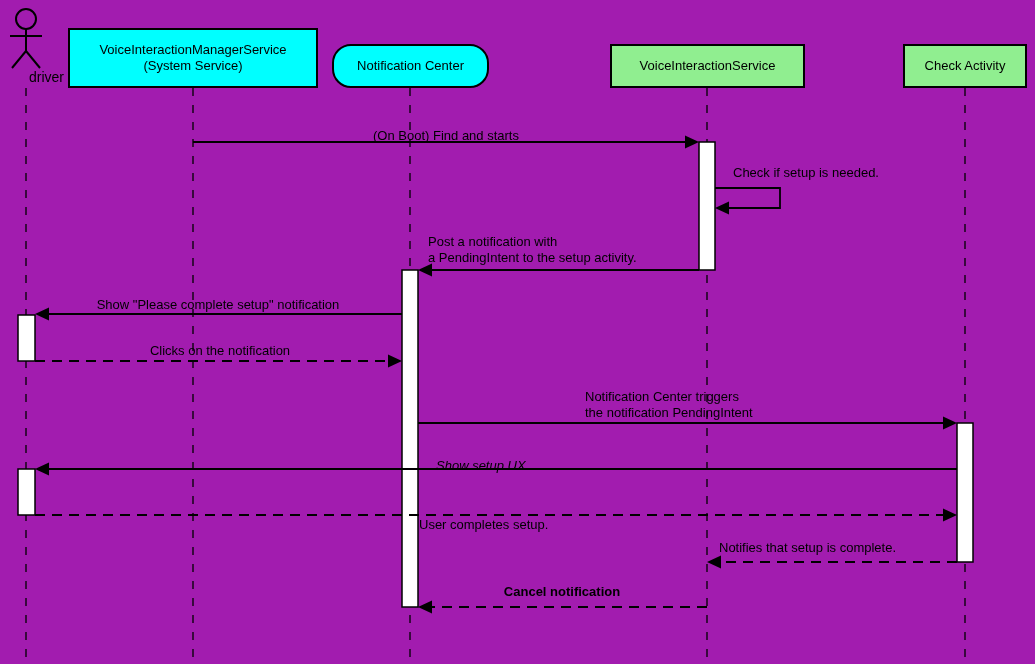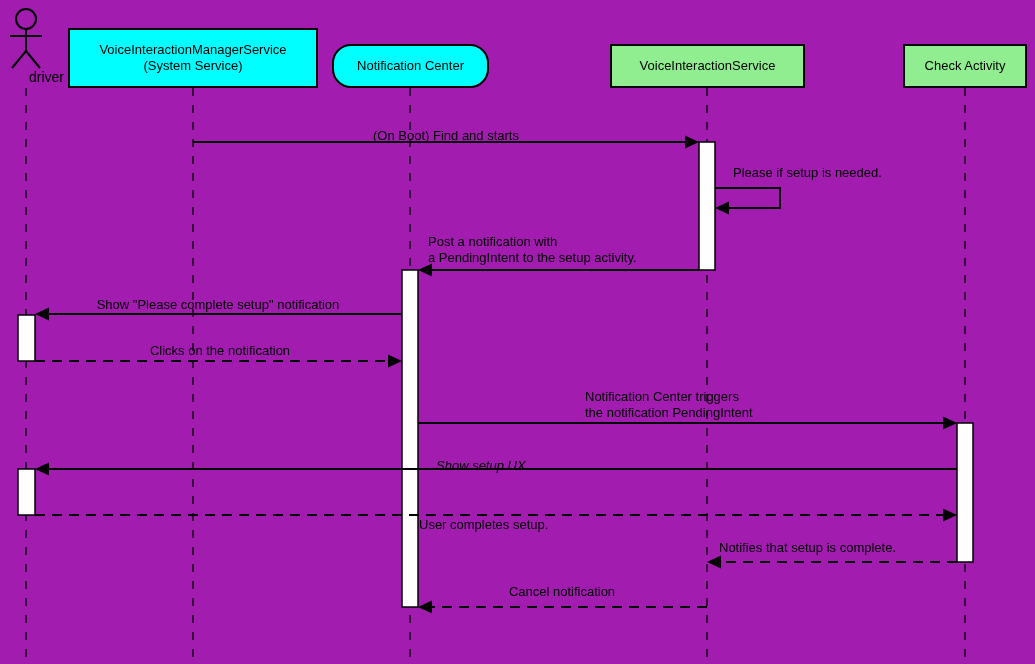--- a/index.html
+++ b/index.html
@@ -139,33 +139,33 @@
   <div class="pbox" style="left: 332px; top: 44px; width: 157px; height: 44px; background-color: rgb(0, 255, 255); border-radius: 19px;">Notification Center</div>
 
   <div class="pbox" style="left: 610px; top: 44px; width: 195px; height: 44px; background-color: rgb(144, 238, 144);">VoiceInteractionService</div>
 
   <div class="pbox" style="left: 903px; top: 44px; width: 124px; height: 44px; background-color: rgb(144, 238, 144);">Check Activity</div>
 
   <div class="actor-label">driver</div>
 
   <div class="msg-label msg-center" style="left:336px; top:121px; width:220px;margin-top:7px;">(On Boot) Find and starts</div>
 
-  <div class="msg-label msg-left" style="left:733px; top:165px; width:190px;">Please if setup is needed.</div>
+  <div class="msg-label msg-left" style="left:733px; top:165px; width:190px;">Check if setup is needed.</div>
 
   <div class="msg-label msg-left" style="left:428px; top:234px; width:250px;">Post a notification with
 a PendingIntent to the setup activity.</div>
 
   <div class="msg-label msg-center" style="left:58px; top:297px; width:320px;">Show "Please complete setup" notification</div>
 
   <div class="msg-label msg-center" style="left:100px; top:343px; width:240px;">Clicks on the notification</div>
 
   <div class="msg-label msg-left" style="left:585px; top:389px; width:230px;">Notification Center triggers
 the notification PendingIntent</div>
 
   <div class="msg-label msg-left" style="left:436px; top:458px; width:160px;font-style:italic;">Show setup UX</div>
 
   <div class="msg-label msg-left" style="left:419px; top:489px; width:200px;margin-top:28px;">User completes setup.</div>
 
   <div class="msg-label msg-left" style="left:719px; top:540px; width:220px;">Notifies that setup is complete.</div>
 
-  <div class="msg-label msg-center" style="left:437px; top:584px; width:250px;">Cancel notification</div>
+  <div class="msg-label msg-center" style="left:437px; top:584px; width:250px;font-weight:bold;">Cancel notification</div>
 
 </div>
 
 </body></html>

